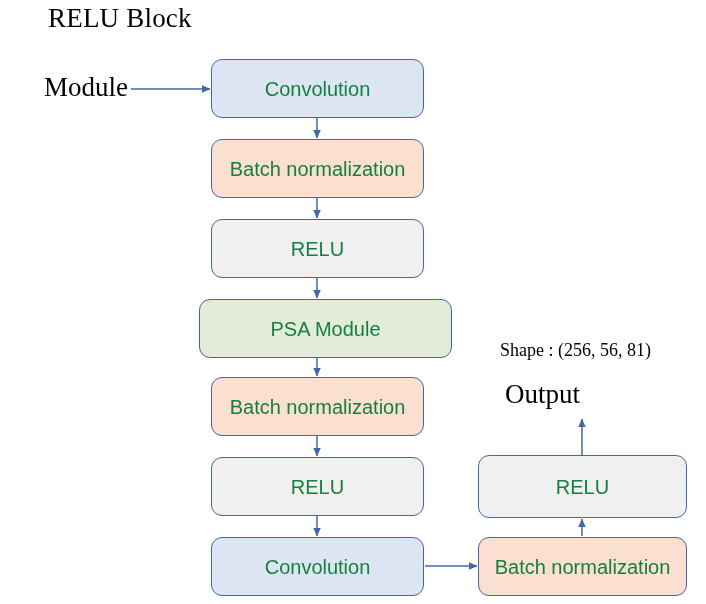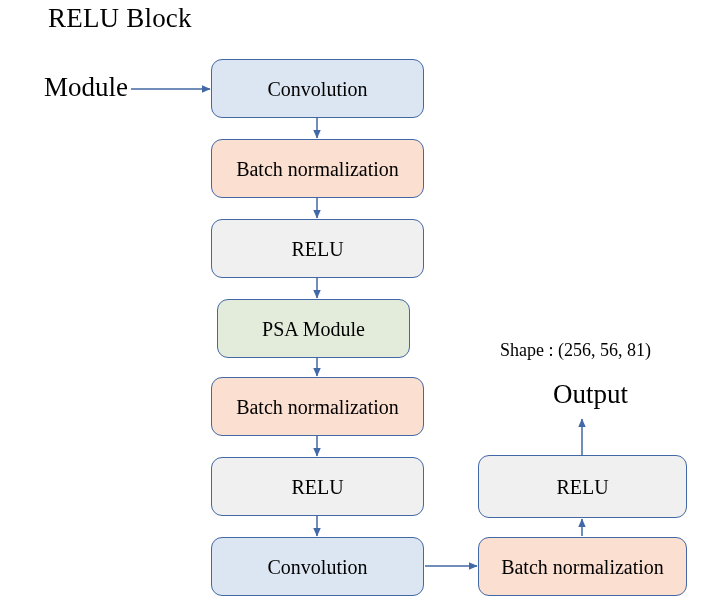--- a/index.html
+++ b/index.html
@@ -17,24 +17,24 @@
     color: #000000;
   }
   .node {
     position: absolute;
     box-sizing: border-box;
     border: 1.4px solid #4268a5;
     border-radius: 11px;
     display: flex;
     align-items: center;
     justify-content: center;
-    font-family: Liberation Serif, serif;
+    font-family: Liberation Sans, sans-serif;
     font-size: 20px;
     line-height: 1;
-    color: #000000;
+    color: #15803d;
     white-space: nowrap;
   }
   .node-conv   { background: #dce6f2; }
   .node-bn     { background: #fbdfd1; }
   .node-relu   { background: #f0f0f0; }
   .node-psa    { background: #e3ecdb; }
 
   .title {
     position: absolute;
     font-size: 27px;
@@ -92,35 +92,35 @@
     <line x1="582" y1="536" x2="582" y2="519" stroke="#4268a5" stroke-width="1.5" marker-end="url(#ah)"></line>
 
     <line x1="582" y1="455" x2="582" y2="419" stroke="#4268a5" stroke-width="1.5" marker-end="url(#ah)"></line>
   </svg>
 
   <div class="label label-big" style="left:44px; top:74px;">Module</div>
 
 
   <div class="label label-small" style="left:500px; top:341px;">Shape : (256, 56, 81)</div>
 
-  <div class="label label-big" style="left:553px; top:381px;">Output</div>
+  <div class="label label-big" style="left:505px; top:381px;">Output</div>
 
   <div class="node node-conv" style="left:211px; top:59px; width:213px; height:59px;">
     <span>Convolution</span>
   </div>
 
   <div class="node node-bn" style="left:211px; top:139px; width:213px; height:59px;">
     <span>Batch normalization</span>
   </div>
 
   <div class="node node-relu" style="left:211px; top:219px; width:213px; height:59px;">
     <span>RELU</span>
   </div>
 
-  <div class="node node-psa" style="left:217px; top:299px; width:193px; height:59px;">
+  <div class="node node-psa" style="left:199px; top:299px; width:253px; height:59px;">
     <span>PSA Module</span>
   </div>
 
   <div class="node node-bn" style="left:211px; top:377px; width:213px; height:59px;">
     <span>Batch normalization</span>
   </div>
 
   <div class="node node-relu" style="left:211px; top:457px; width:213px; height:59px;">
     <span>RELU</span>
   </div>

